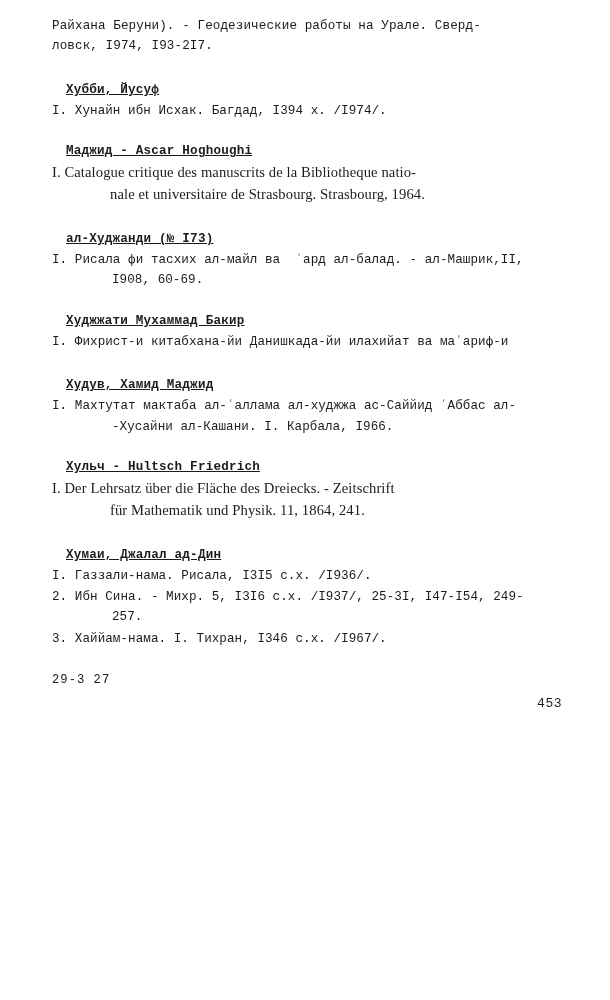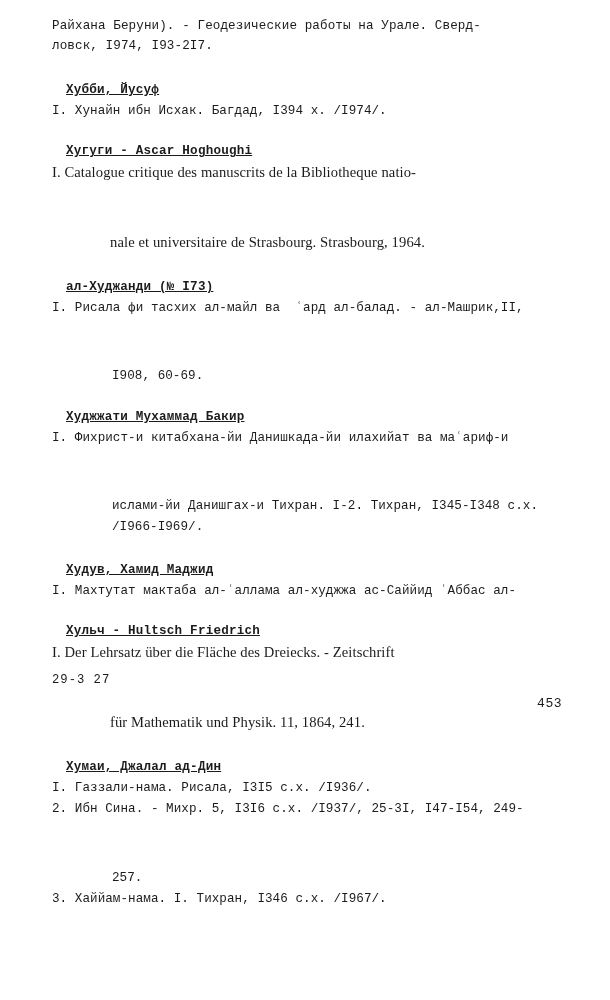--- a/index.html
+++ b/index.html
@@ -63,21 +63,20 @@
   .item.latin {
     font-family: "Liberation Serif", serif;
     font-size: 14.6px;
     letter-spacing: 0.1px;
     line-height: 1.5;
   }
   .item .cont {
     display: block;
     text-indent: 0;
     padding-left: 30px;
-    margin-top: 48px;
   }
   .item.latin .cont {
     padding-left: 28px;
   }
   .gap-a { height: 13px; }
   .gap-b { height: 16px; }
   .footer-left {
     position: absolute;
     left: 52px;
     bottom: 32px;
@@ -102,35 +101,34 @@
   <div class="topblock">
     <span>Райхана Беруни). - Геодезические работы на Урале. Сверд-</span><br>
     <span class="l2">ловск, I974, I93-2I7.</span>
   </div>
 
   <div id="entries">
       <div class="entry"><div class="heading">Хубби, Йусуф</div><ul class="items">
           <li class="item"><span>I. Хунайн ибн Исхак. Багдад, I394 х. /I974/.</span></li>
         </ul></div>
       <div class="gap-a"></div>
-      <div class="entry"><div class="heading">Хугуги - Ascar Hoghoughi</div><ul class="items">
+      <div class="entry"><div class="heading">Маджид - Ascar Hoghoughi</div><ul class="items">
           <li class="item latin"><span>I. Catalogue critique des manuscrits de la Bibliotheque natio-</span><span class="cont">nale et universitaire de Strasbourg. Strasbourg, 1964.</span></li>
         </ul></div>
       <div class="gap-b"></div>
       <div class="entry"><div class="heading">ал-Худжанди (№ I73)</div><ul class="items">
           <li class="item"><span>I. Рисала фи тасхих ал-майл ва  ʿард ал-балад. - ал-Машрик,II,</span><span class="cont">I908, 60-69.</span></li>
         </ul></div>
       <div class="gap-a"></div>
       <div class="entry"><div class="heading">Худжжати Мухаммад Бакир</div><ul class="items">
-          <li class="item"><span>I. Фихрист-и китабхана-йи Данишкада-йи илахийат ва маʿариф-и</span><span class="cont">ислами-йи Данишгах-и Тихран. I-2. Тихран, I345-I348 с.х.
-/I966-I969/.</span></li>
+          <li class="item"><span>I. Фихрист-и китабхана-йи Данишкада-йи илахийат ва маʿариф-и</span></li>
         </ul></div>
       <div class="gap-b"></div>
       <div class="entry"><div class="heading">Худув, Хамид Маджид</div><ul class="items">
-          <li class="item"><span>I. Махтутат мактаба ал-ʿалламa ал-худжжа ас-Саййид ʿАббас ал-</span></li>
+          <li class="item"><span>I. Махтутат мактаба ал-ʿалламa ал-худжжа ас-Саййид ʿАббас ал-</span><span class="cont">-Хусайни ал-Кашани. I. Карбала, I966.</span></li>
         </ul></div>
       <div class="gap-a"></div>
       <div class="entry"><div class="heading">Хульч - Hultsch Friedrich</div><ul class="items">
           <li class="item latin"><span>I. Der Lehrsatz über die Fläche des Dreiecks. - Zeitschrift</span><span class="cont">für Mathematik und Physik. 11, 1864, 241.</span></li>
         </ul></div>
       <div class="gap-b"></div>
       <div class="entry"><div class="heading">Хумаи, Джалал ад-Дин</div><ul class="items">
           <li class="item"><span>I. Газзали-нама. Рисала, I3I5 с.х. /I936/.</span></li>
           <li class="item"><span>2. Ибн Сина. - Михр. 5, I3I6 с.х. /I937/, 25-3I, I47-I54, 249-</span><span class="cont">257.</span></li>
           <li class="item"><span>3. Хаййам-нама. I. Тихран, I346 с.х. /I967/.</span></li>

